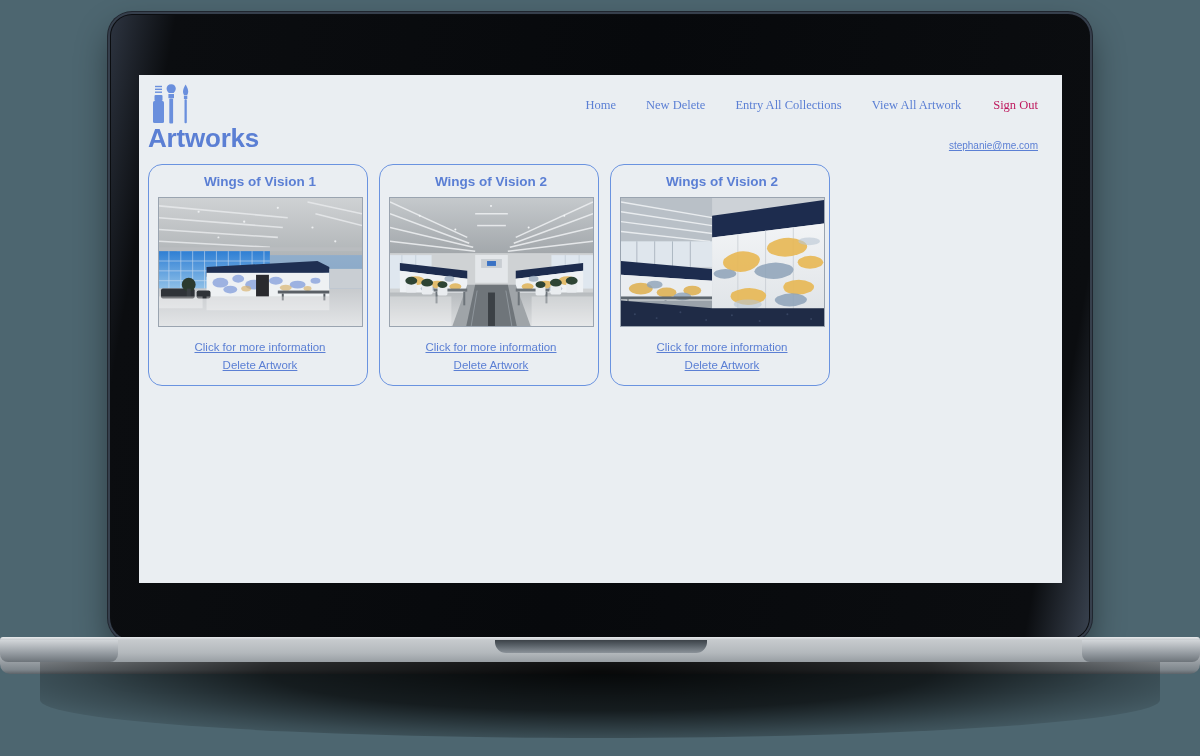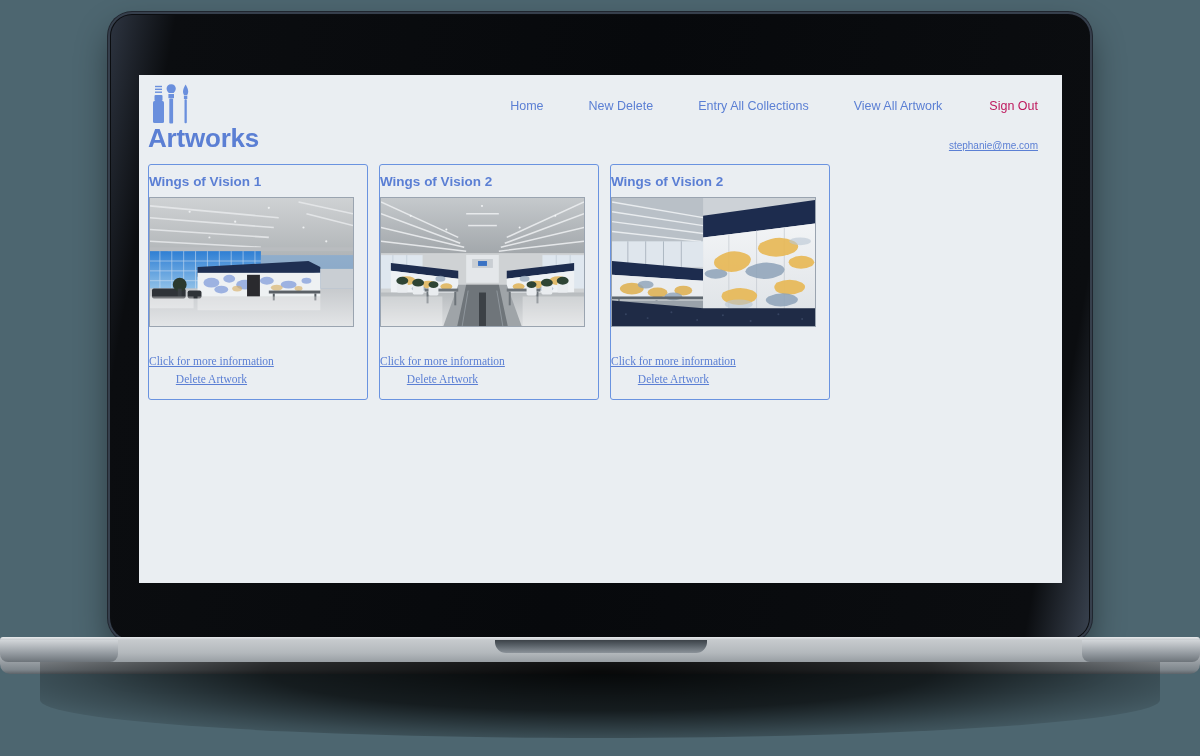--- a/index.html
+++ b/index.html
@@ -72,21 +72,21 @@
 
   
   .page { width:923px; height:508px; background:#eaeef2; position:relative; }
 
   .topbar {
     display:flex; align-items:center; justify-content:space-between;
     padding:9px 24px 0 9px;
     height:52px;
   }
   .brand-logo { display:block; }
-  .nav { display:flex; align-items:flex-end; gap:15px; padding-right:0; }
+  .nav { display:flex; align-items:flex-end; gap:0; padding-right:0;font-family:Liberation Serif, serif; }
   .nav a {
     color:#5b7fd4; font-size:12.5px; text-decoration:none;
     padding:0 15px; white-space:nowrap;
   }
   .nav a.signout { color:#be185d; padding-right:0; padding-left:17px; }
 
   .headrow {
     display:flex; align-items:flex-end; justify-content:space-between;
     padding:0 24px 0 9px;
     margin-top:-4px;
@@ -98,36 +98,36 @@
   .user-email { color:#5b7fd4; font-size:10px; padding-bottom:3px;text-decoration:underline; }
 
   .cards {
     display:flex; gap:11px;
     padding:10px 0 0 9px;
   }
   .card {
     width:220px;
     background:#eaeef2;
     border:1px solid #6a93e0;
-    border-radius:3px;
-    padding:9px 8px 10px 0;
-    display:flex; flex-direction:column; align-items:flex-start;
+    border-radius:14px;
+    padding:9px 8px 10px 12px;
+    display:flex; flex-direction:column; align-items:center;
   }
   .card-title {
     color:#5b7fd4; font-size:13.5px; font-weight:bold;
     margin-bottom:8px; text-align:center;
   }
   .card-thumb {
     width:205px; height:130px;
     border:1px solid #9aa4b0;
     overflow:hidden; position:relative;
     background:#b9bec3;
   }
   .card-thumb svg { display:block; width:100%; height:100%; }
-  .card-links { margin-top:26px; text-align:center; line-height:1.55;font-family:Liberation Serif, serif; }
+  .card-links { margin-top:12px; text-align:center; line-height:1.55; }
   .card-links a {
     display:block; color:#5b7fd4; font-size:11.5px;
     text-decoration:underline;
   }
 </style>
 </head>
 <body>
 
 <div id="laptop-mockup">
 

